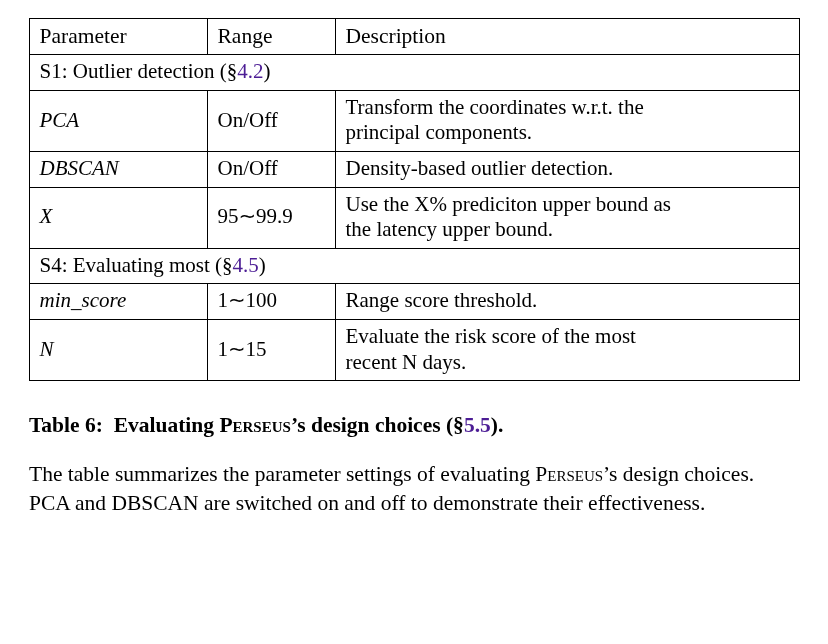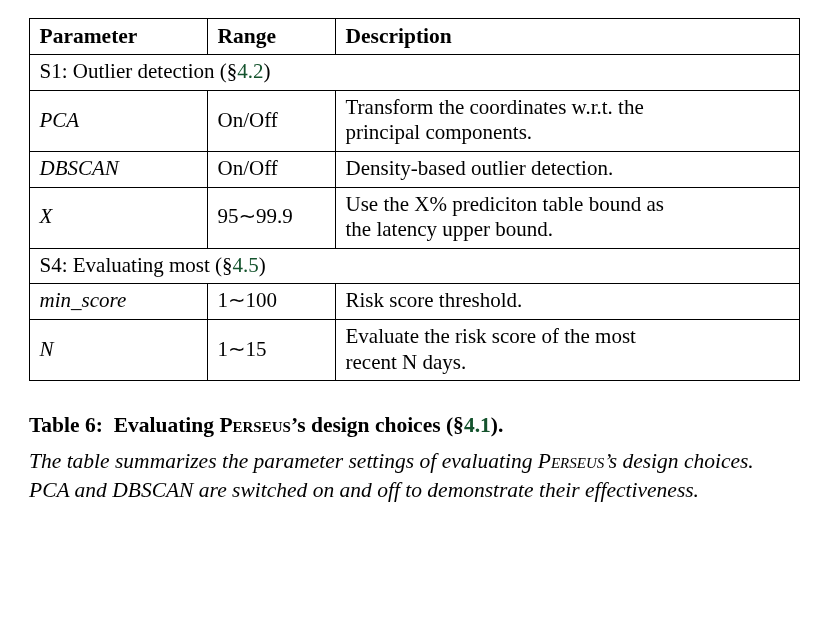--- a/index.html
+++ b/index.html
@@ -35,48 +35,47 @@
     padding: 4px 10px 5px 10px;
     vertical-align: middle;
     line-height: 1.22;
     text-align: left;
   }
   col.c1 { width: 178px; }
   col.c2 { width: 128px; }
   col.c3 { width: 464px; }
 
   .hdr {
-    font-weight: bold;
+    font-weight: normal;
     font-size: 21.5px;
     padding-top: 5px;
     padding-bottom: 6px;
   }
   .section-row td {
     text-align: center;
     padding-top: 4px;
     padding-bottom: 5px;
   }
-  .sec-ref { color: #14532d; }
+  .sec-ref { color: #4c1d95; }
   .italic { font-style: italic; margin-left: 46px; }
   .range-cell { text-align: center; }
   .two-line { line-height: 1.24; }
 
   .caption {
     width: 770px;
     margin: 30px auto 0 auto;
     font-size: 21.5px;
     line-height: 1.33;
   }
   .caption .cap-head {
     font-weight: bold;
   }
   .caption .cap-body {
-    font-style: italic;
     display: block;
-    margin-top: 7px;
+    margin-top: 20px;
   }
   .sc {
     font-variant: small-caps;
   }
 </style>
 </head>
 <body>
 
 <div class="page">
 
@@ -107,42 +106,42 @@
       <tr>
         <td class="italic">DBSCAN</td>
         <td class="range-cell">On/Off</td>
         <td>Density-based outlier detection.</td>
       </tr>
 
       <tr>
         <td class="italic">X</td>
         <td class="range-cell">95∼99.9</td>
         <td class="two-line">
-          <span>Use the X% prediciton table bound as</span><br>
+          <span>Use the X% prediciton upper bound as</span><br>
           <span>the latency upper bound.</span>
         </td>
       </tr>
 
       <tr class="section-row">
         <td colspan="3"><span>S4: Evaluating most (§</span><span class="sec-ref">4.5</span><span>)</span></td>
       </tr>
       <tr>
         <td class="italic">min_score</td>
         <td class="range-cell">1∼100</td>
-        <td>Risk score threshold.</td>
+        <td>Range score threshold.</td>
       </tr>
       <tr>
         <td class="italic">N</td>
         <td class="range-cell">1∼15</td>
         <td class="two-line">
           <span>Evaluate the risk score of the most</span><br>
           <span>recent N days.</span>
         </td>
       </tr>
     </tbody>
   </table>
 
   <div class="caption">
-    <span class="cap-head"><span>Table 6:</span>&nbsp;&nbsp;<span>Evaluating</span> <span class="sc">Perseus</span><span>’s design choices (§</span><span class="sec-ref">4.1</span><span>).</span></span>
+    <span class="cap-head"><span>Table 6:</span>&nbsp;&nbsp;<span>Evaluating</span> <span class="sc">Perseus</span><span>’s design choices (§</span><span class="sec-ref">5.5</span><span>).</span></span>
     <span class="cap-body"><span>The table summarizes the parameter settings of evaluating</span> <span class="sc">Perseus</span><span>’s design choices. PCA and DBSCAN are switched on and off to demonstrate their effectiveness.</span></span>
   </div>
 
 </div>
 
 </body></html>

